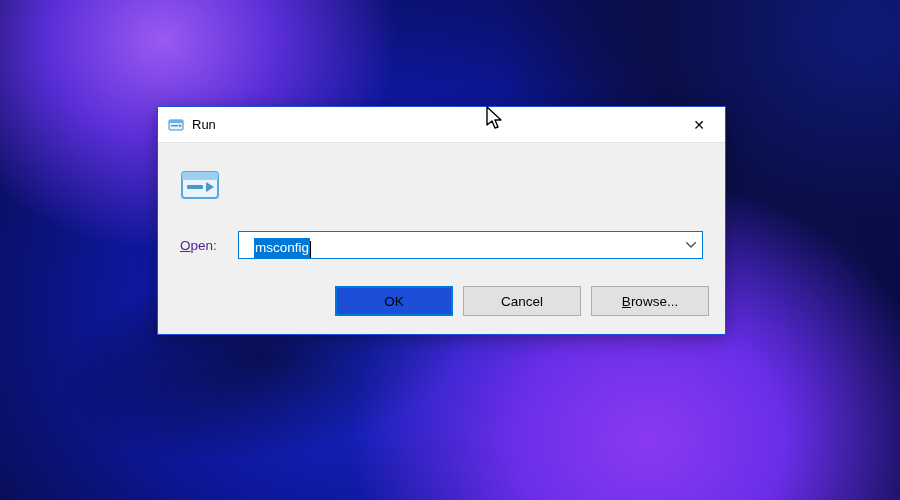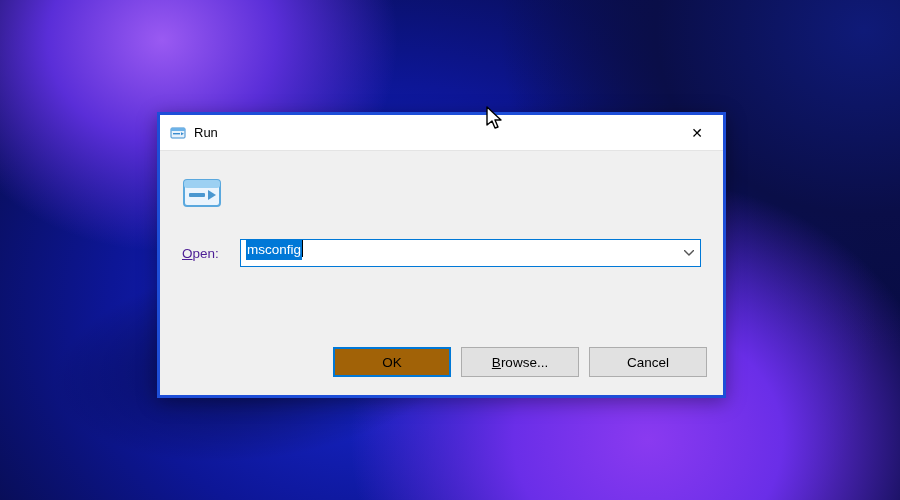--- a/index.html
+++ b/index.html
@@ -18,24 +18,24 @@
         radial-gradient(ellipse 640px 540px at 42% 62%, #1a2adc 0%, #0d1696 42%, #070b44 78%),
         linear-gradient(135deg, #0b0f50 0%, #070a38 100%);
     }
     .blob-shadow {
       position: absolute; left: 50px; top: 260px; width: 420px; height: 200px;
       background: radial-gradient(ellipse at center, rgba(0,0,0,0.55) 0%, rgba(0,0,0,0) 70%);
       transform: rotate(-8deg);
     }
     .dialog {
       position: absolute;
-      left: 157px; top: 112px;
-      width: 569px; height: 286px;
+      left: 157px; top: 106px;
+      width: 569px; height: 229px;
       background: #f0f0f0;
-      border: 3px solid #1d4ed8;
+      border: 1px solid #1d4ed8;
       box-shadow: 0 4px 18px rgba(0,0,0,0.35);
     }
     .titlebar {
       height: 36px;
       background: #ffffff;
       display: flex; align-items: center;
       padding: 0 0 0 10px;
       border-bottom: 1px solid #e4e4e4;
       position: relative;
     }
@@ -55,21 +55,21 @@
     .desc-text { font-size: 13.5px; color: #000; line-height: 1.45; padding-top: 1px; }
     .open-row { display: flex; align-items: center; gap: 14px; }
     .open-label { font-size: 13.5px; color: #4c1d95; width: 44px; }
     .open-label .u { text-decoration: underline; }
     .combo {
       flex: 1; height: 28px; position: relative;
       border: 1px solid #0078d7;
       background: #fff;
       display: flex; align-items: center;
     }
-    .sel-wrap { position: relative; height: 100%; display: flex; align-items: flex-start; padding-left: 5px; }
+    .sel-wrap { position: relative; height: 100%; display: flex; align-items: flex-end; padding-left: 15px; }
     .sel-text {
       font-size: 13.5px; background: #0078d7; color: #fff;
       padding: 1px 1px; line-height: 18px;
     }
     .caret {
       display: inline-block; width: 1px; height: 17px; background: #000;
       vertical-align: middle; margin-left: 0;
     }
     .combo-chevron {
       width: 22px; height: 100%;
@@ -81,21 +81,21 @@
       display: flex; gap: 10px;
     }
     .btn {
       width: 118px; height: 30px;
       background: #e1e1e1;
       border: 1px solid #adadad;
       font-size: 13.5px; font-family: inherit;
       display: flex; align-items: center; justify-content: center;
       cursor: default;
     }
-    .btn.default { border: 2px solid #0078d7; background: #a16207; }
+    .btn.default { border: 2px solid #0078d7; background: #1d4ed8; }
     .btn .u { text-decoration: underline; }
     .cursor {
       position: absolute; left: 485px; top: 106px; width: 20px; height: 26px;
       pointer-events: none; z-index: 50;
     }
   </style>
 </head>
 <body>
 
 <div class="wallpaper"></div>
@@ -143,24 +143,24 @@
         </div>
       </div>
     </div>
   </div>
 
   <div class="button-row">
     <div class="btn default">
       <span>OK</span>
     </div>
     <div class="btn">
-      <span><span class="u">B</span><span>rowse...</span></span>
+      <span>Cancel</span>
     </div>
     <div class="btn">
-      <span>Cancel</span>
+      <span><span class="u">B</span><span>rowse...</span></span>
     </div>
   </div>
 </div>
 
 <div class="cursor">
   <svg viewBox="0 0 20 26" width="20" height="26">
     <path d="M2 1 L2 19 L7 15 L10 22 L13 21 L10 14 L16 14 Z" fill="#ffffff" stroke="#000" stroke-width="1.4" stroke-linejoin="round"></path>
   </svg>
 </div>
 

